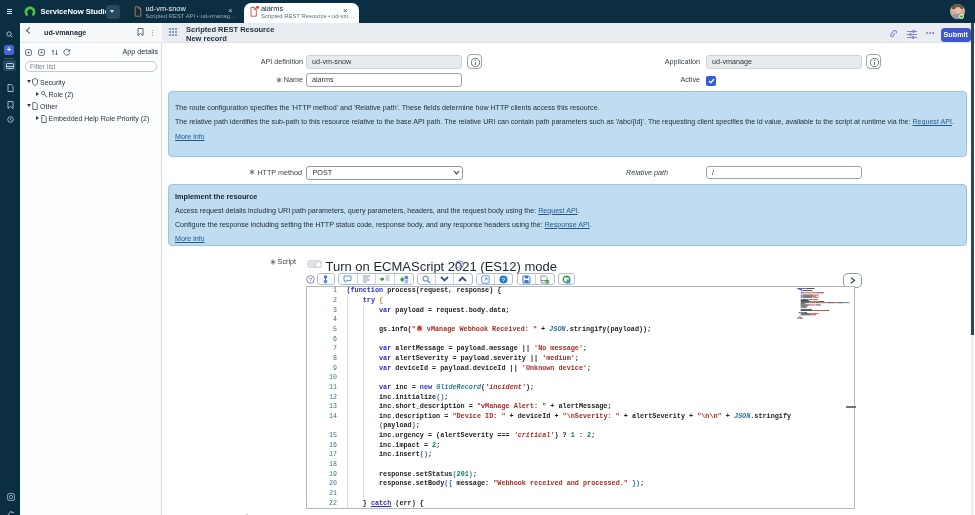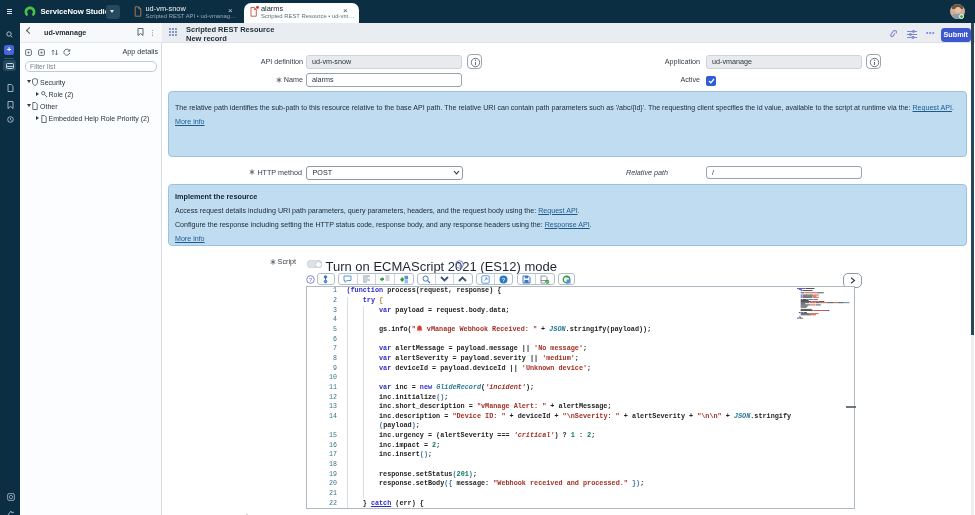--- a/index.html
+++ b/index.html
@@ -243,20 +243,21 @@
       </g>
     </svg> Name</div>
 <div class="inp wr" style="left:306px;top:73px;width:156px;">alarms</div>
 <div class="lbl" style="left:600px;top:73px;width:100px;">Active</div>
 <div class="abs" style="left:706px;top:76px;width:10px;height:10px;background:#2f5cd9;border-radius:2px;"></div>
 <svg class="abs" style="left:707.5px;top:78px" width="7" height="6" viewBox="0 0 7 6">
     <path d="M1 3 L2.8 4.8 L6 1" fill="none" stroke="#fff" stroke-width="1.3"></path>
   </svg>
 
 <div class="bluebox" style="top:90.5px;height:66.5px;">
+  <div class="bl">The route configuration specifies the 'HTTP method' and 'Relative path'. These fields determine how HTTP clients access this resource.</div>
   <div class="bl">The relative path identifies the sub-path to this resource relative to the base API path. The relative URI can contain path parameters such as '/abc/{id}'. The requesting client specifies the id value, available to the script at runtime via the: <a>Request API</a>.</div>
   <div class="bl"><span class="mi">More info</span></div>
 </div>
 
 <div class="lbl" style="left:202px;top:165.5px;width:100px;"><svg width="6" height="6" viewBox="0 0 6 6" style="vertical-align:-0.5px">
       <g stroke="#4a5560" stroke-width="0.8">
         <line x1="3" y1="0.3" x2="3" y2="5.7"></line>
         <line x1="0.7" y1="1.6" x2="5.3" y2="4.4"></line>
         <line x1="5.3" y1="1.6" x2="0.7" y2="4.4"></line>
       </g>

